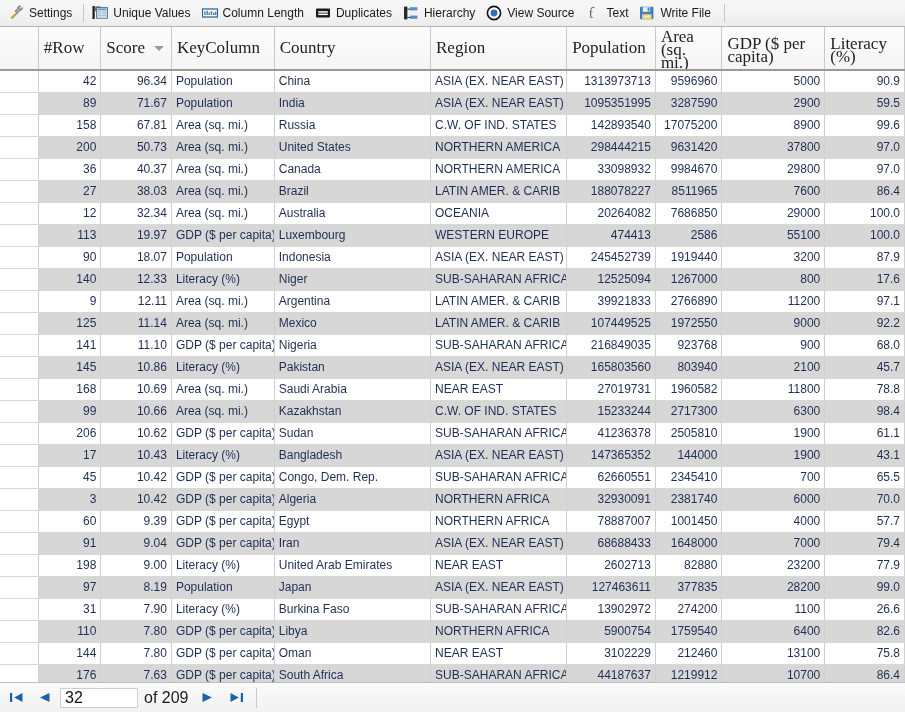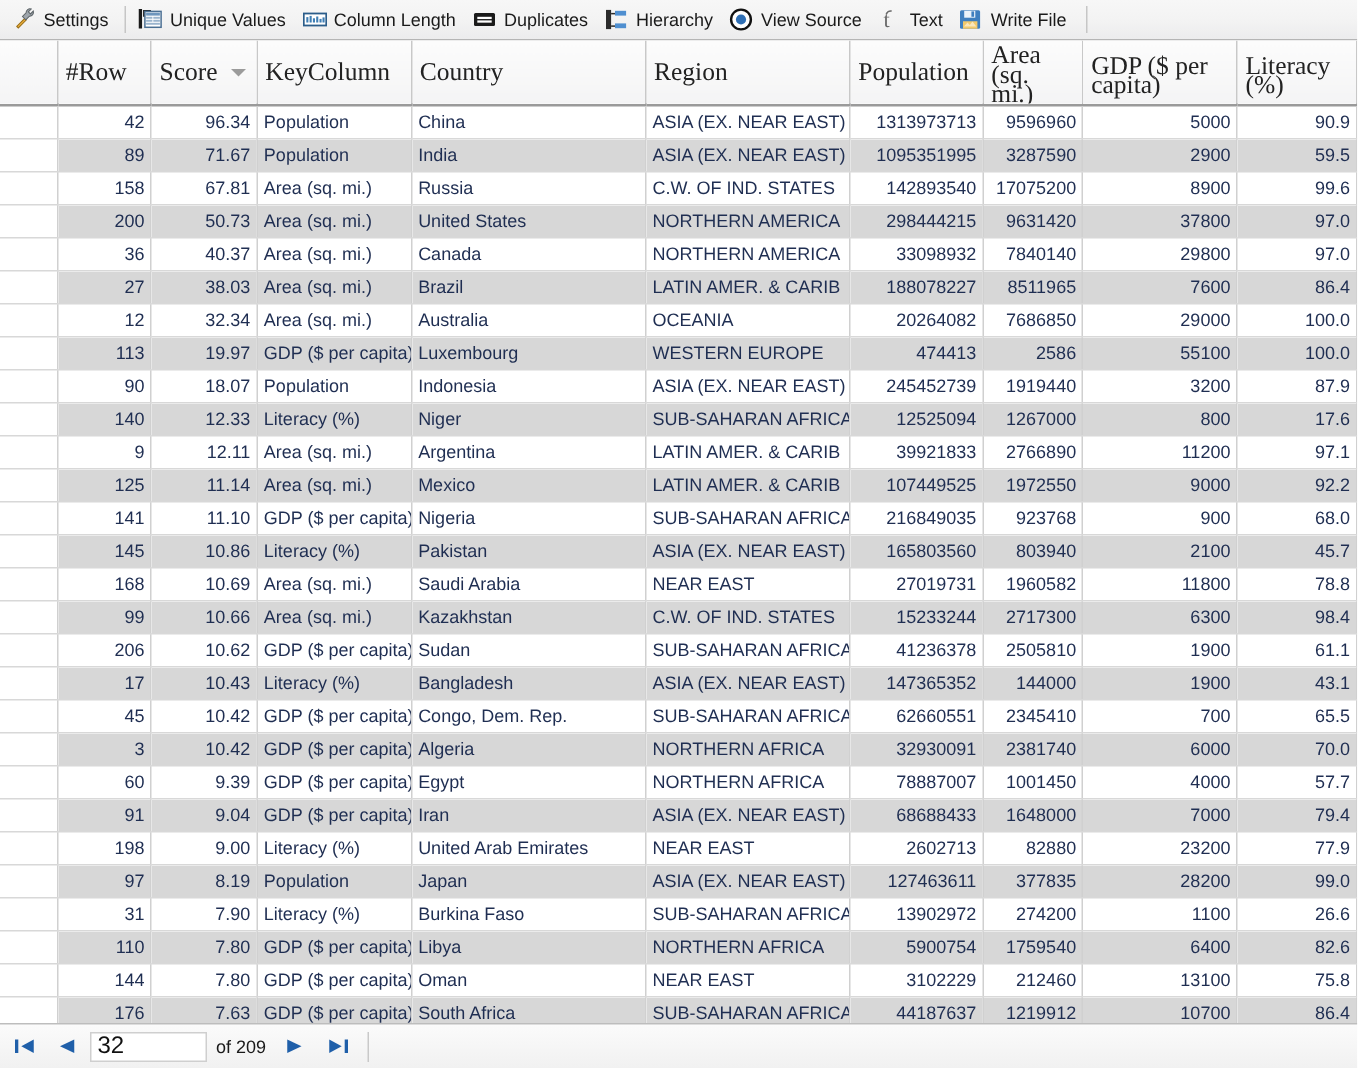--- a/index.html
+++ b/index.html
@@ -159,21 +159,21 @@
     border: 1px solid #cfcfcf;
     margin: 0 2px;
     display: flex;
     align-items: center;
     padding-left: 4px;
     box-sizing: border-box;
     font-size: 16px;
     color: #111111;
   }
   .of-label {
-    font-size: 12px;
+    font-size: 16px;
     color: #1a1a1a;
     padding: 0 6px 0 4px;
     white-space: nowrap;
   }
   .nav-sep {
     width: 1px;
     height: 20px;
     background: #c9c9c9;
     margin-left: 6px;
   }
@@ -407,21 +407,21 @@
             <td class="num">97.0</td>
           </tr>
           <tr>
             <td class="rowsel"></td>
             <td class="num">36</td>
             <td class="num">40.37</td>
             <td class="txt">Area (sq. mi.)</td>
             <td class="txt">Canada</td>
             <td class="txt">NORTHERN AMERICA</td>
             <td class="num">33098932</td>
-            <td class="num">7840140</td>
+            <td class="num">9984670</td>
             <td class="num">29800</td>
             <td class="num">97.0</td>
           </tr>
           <tr class="alt">
             <td class="rowsel"></td>
             <td class="num">27</td>
             <td class="num">38.03</td>
             <td class="txt">Area (sq. mi.)</td>
             <td class="txt">Brazil</td>
             <td class="txt">LATIN AMER. &amp; CARIB</td>

